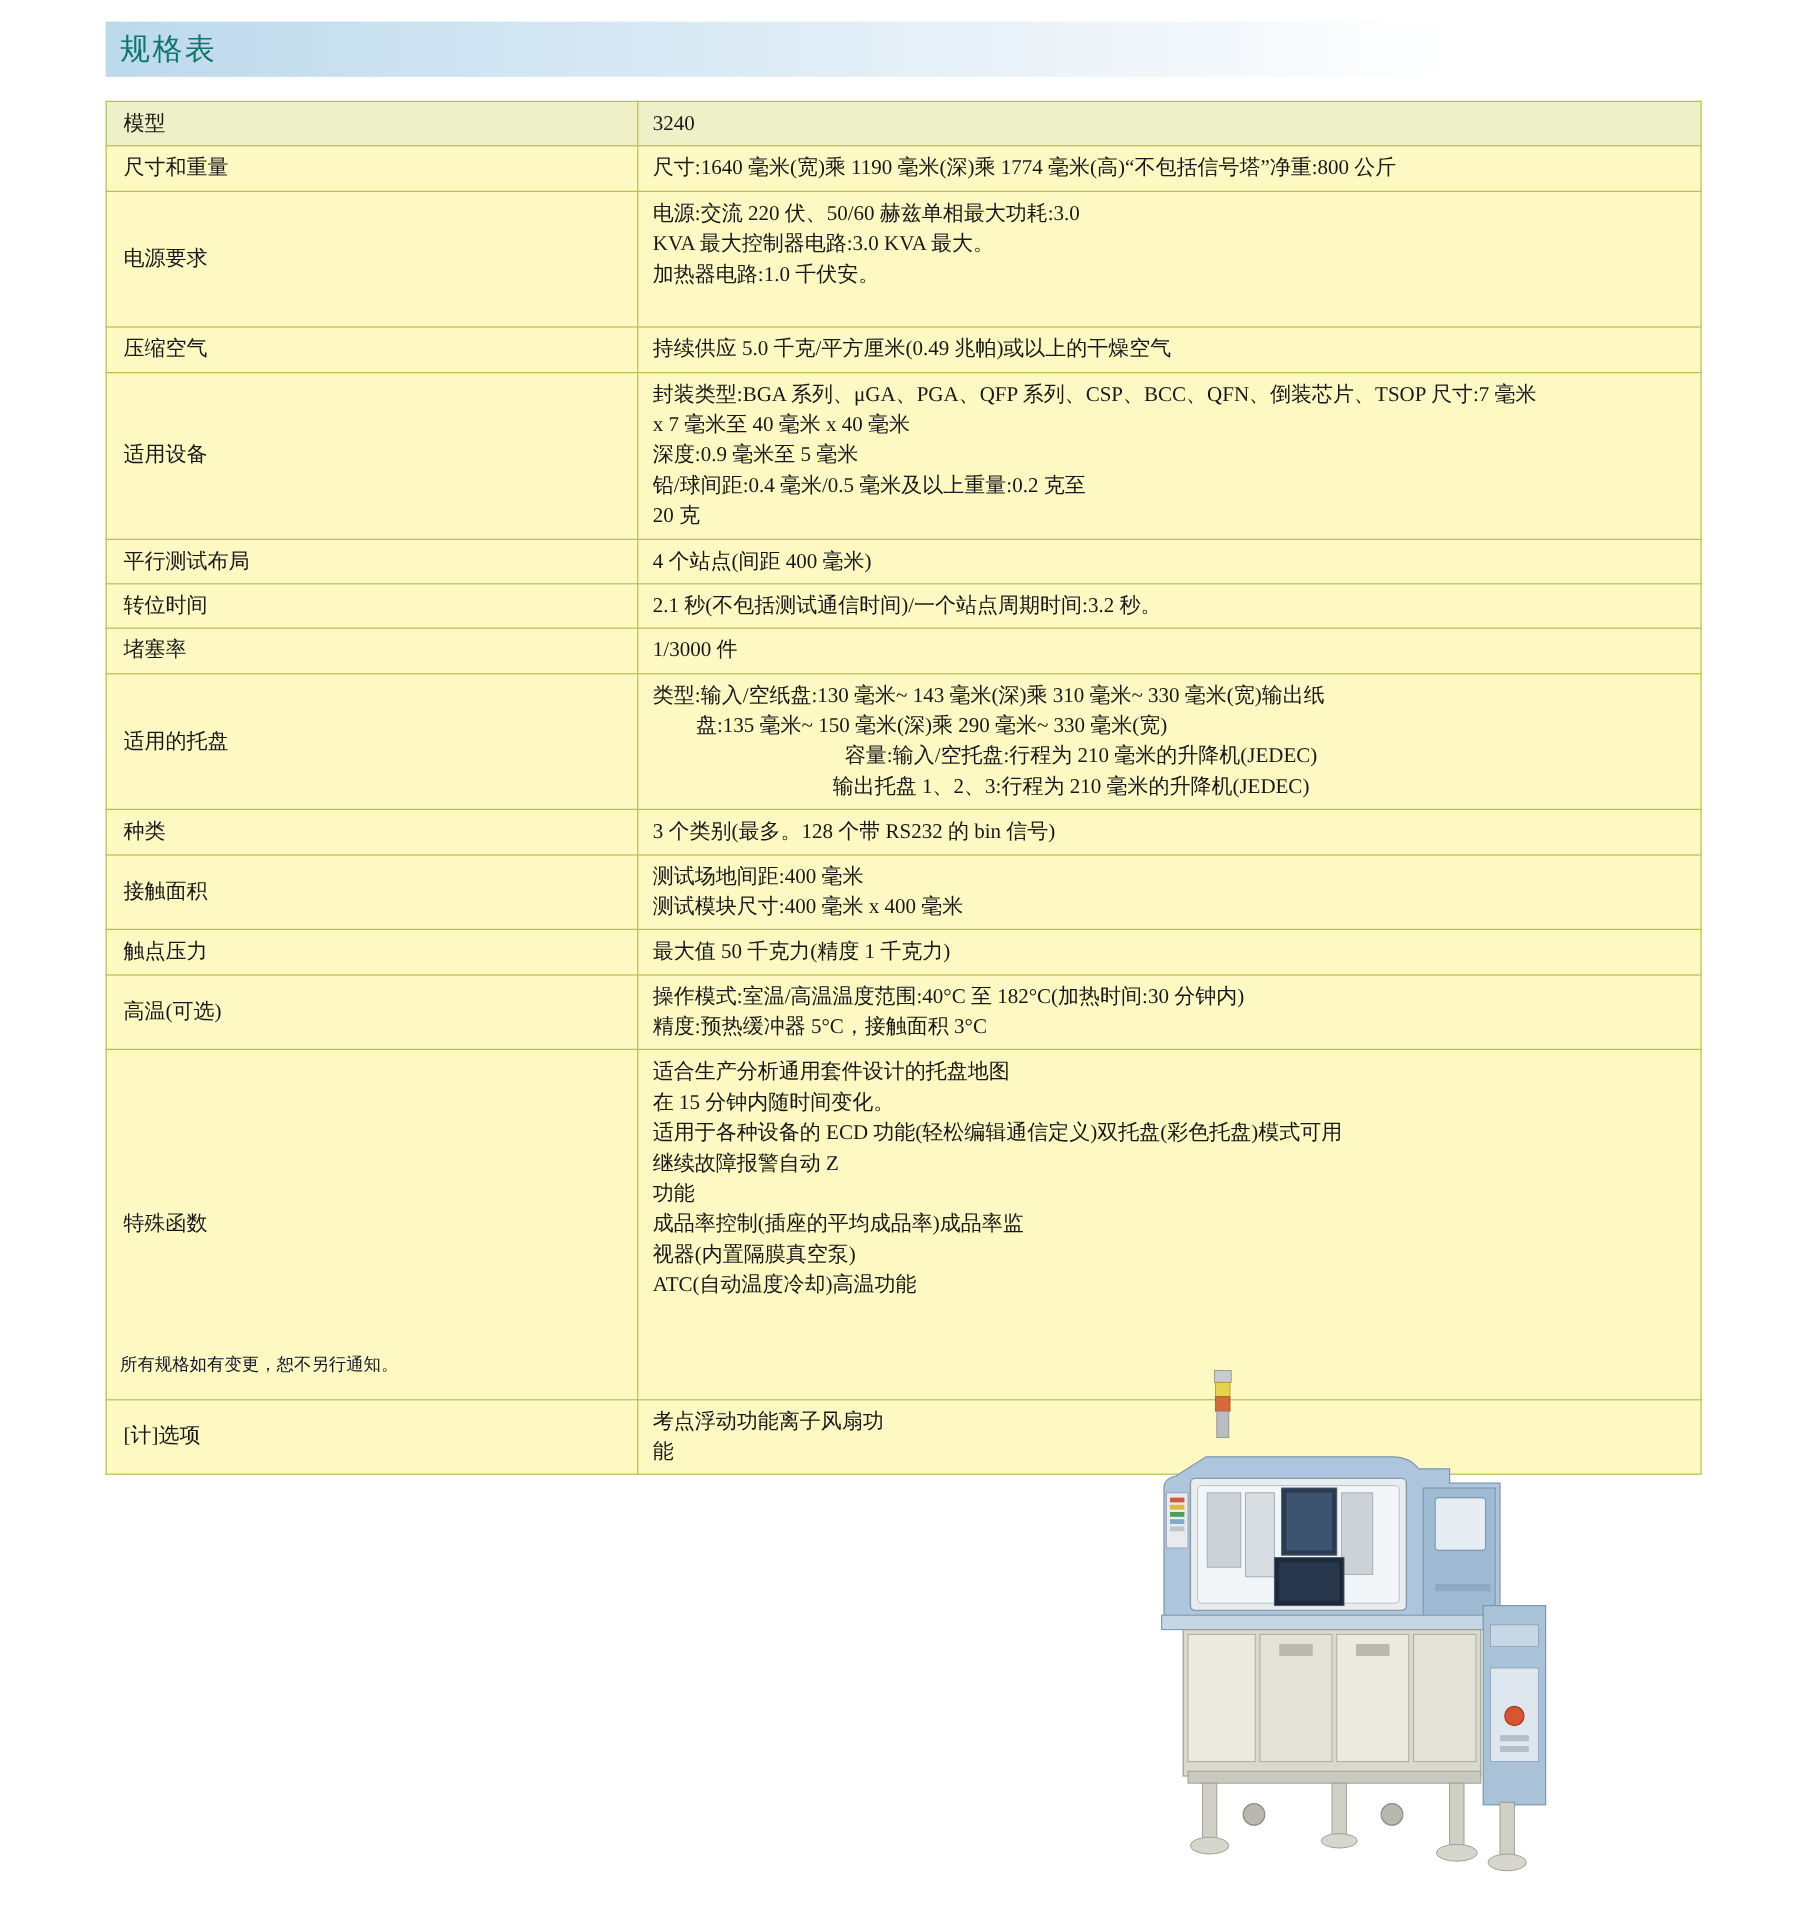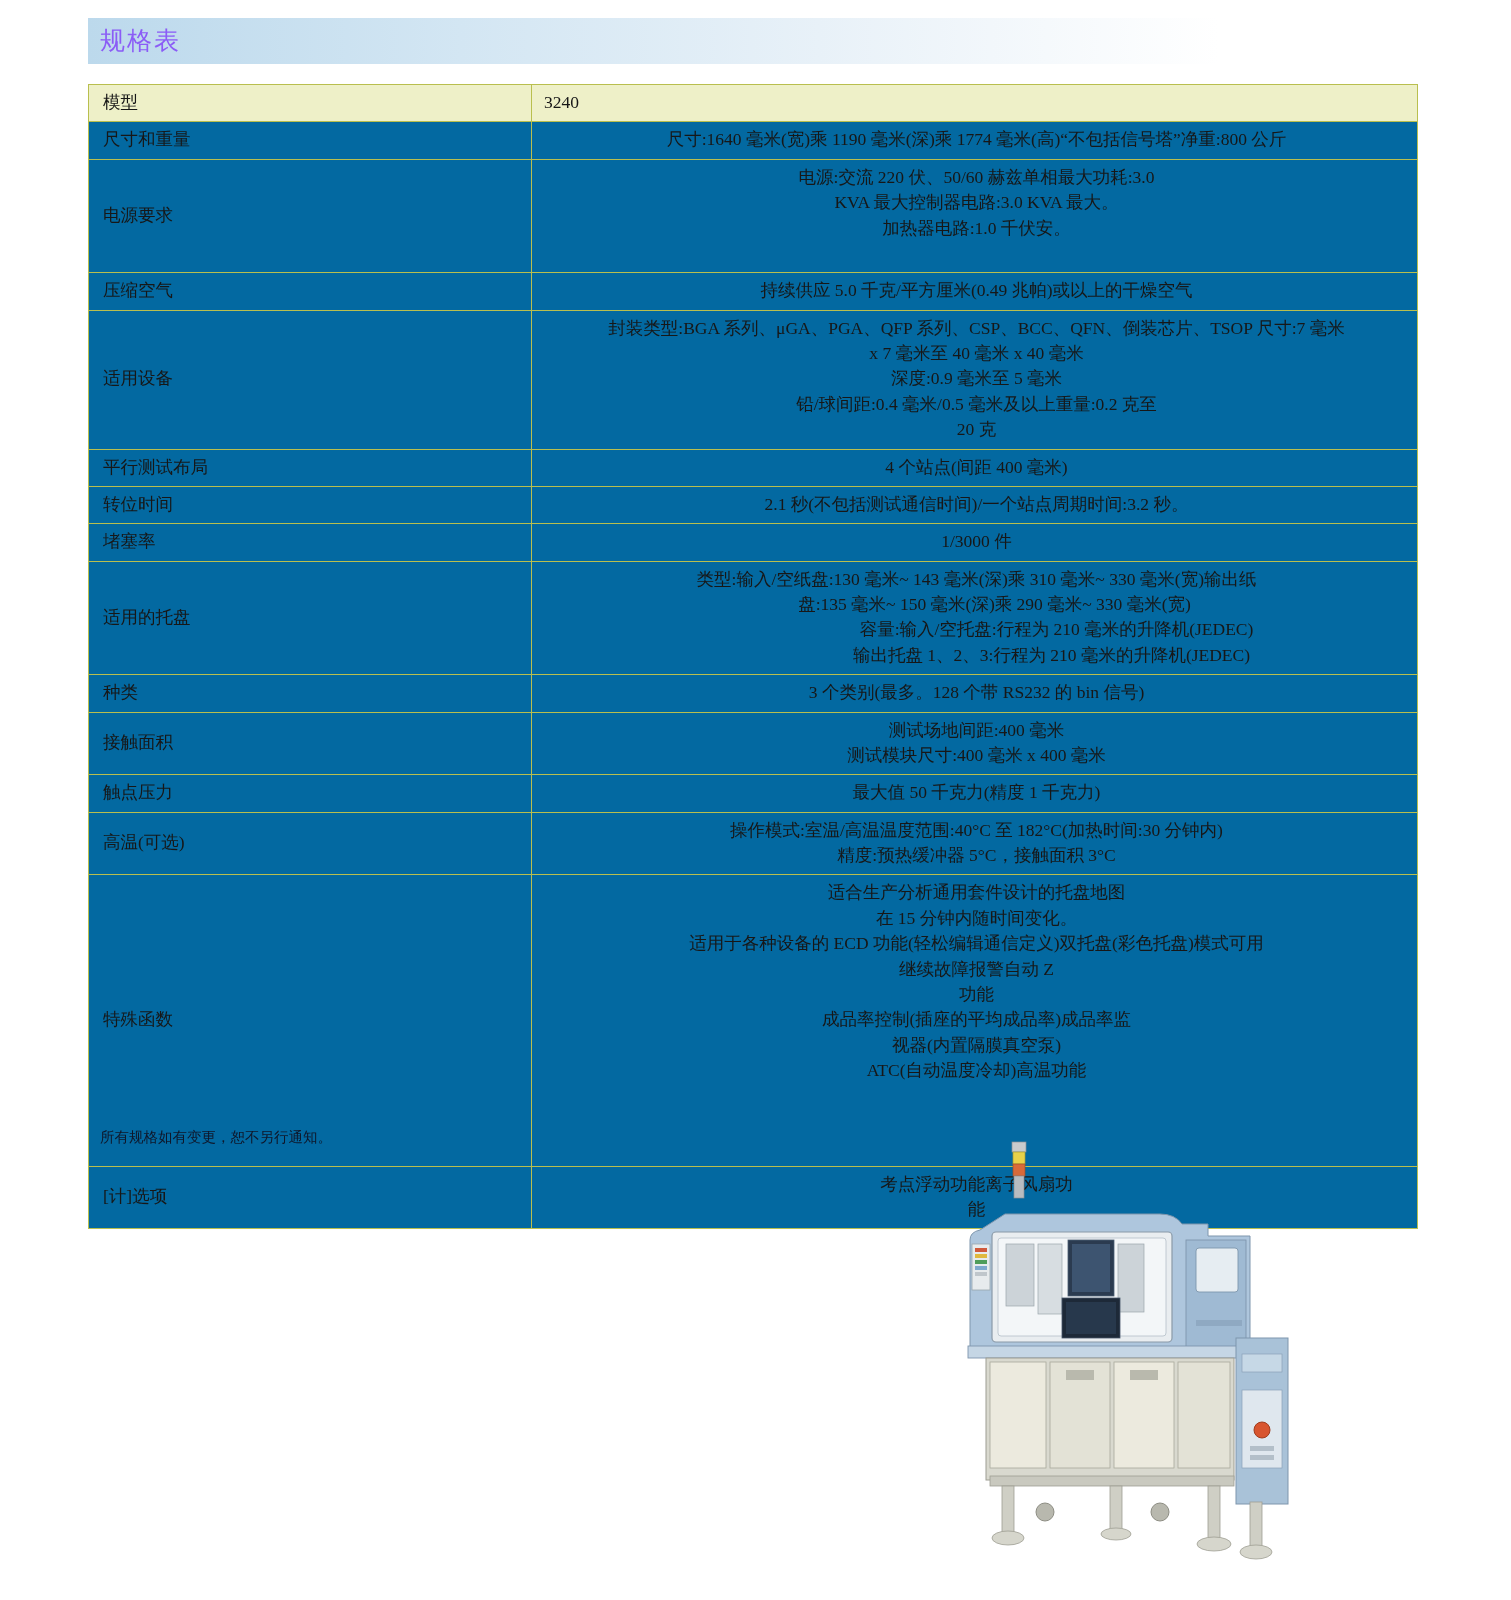--- a/index.html
+++ b/index.html
@@ -28,32 +28,32 @@
     width: 1330px;
     height: 46px;
     background: linear-gradient(to right, #bcd9ec 0%, #d3e6f3 28%, #e8f1f8 55%, #ffffff 85%);
   }
   .banner-title {
     position: absolute;
     left: 100px;
     top: 24px;
     font-size: 25px;
     letter-spacing: 2px;
-    color: #8b5cf6;
+    color: #0f766e;
     font-family: "Liberation Serif", serif;
   }
   
   .spec-table {
     position: absolute;
     left: 88px;
     top: 84px;
     width: 1330px;
     border-collapse: collapse;
     table-layout: fixed;
-    background: #0369a1;
+    background: #fef9c3;
   }
   .spec-table td {
     border: 1px solid #b9bf4e;
     vertical-align: middle;
     padding: 5px 8px 6px 10px;
     font-size: 17.5px;
     line-height: 1.45;
     color: #171717;
   }
   .spec-table td.label {
@@ -62,21 +62,20 @@
   }
   .spec-table td.value {
     padding-left: 12px;
   }
   .spec-table tr.head td {
     background: #eef0c8;
     font-weight: normal;
   }
   .val-lines div {
     white-space: pre;
-    text-align: center;
   }
   .indent1 { padding-left: 36px; }
   .indent2 { padding-left: 160px; }
   .indent3 { padding-left: 150px; }
   
   .footnote {
     position: absolute;
     left: 100px;
     top: 1128px;
     font-size: 14.5px;

